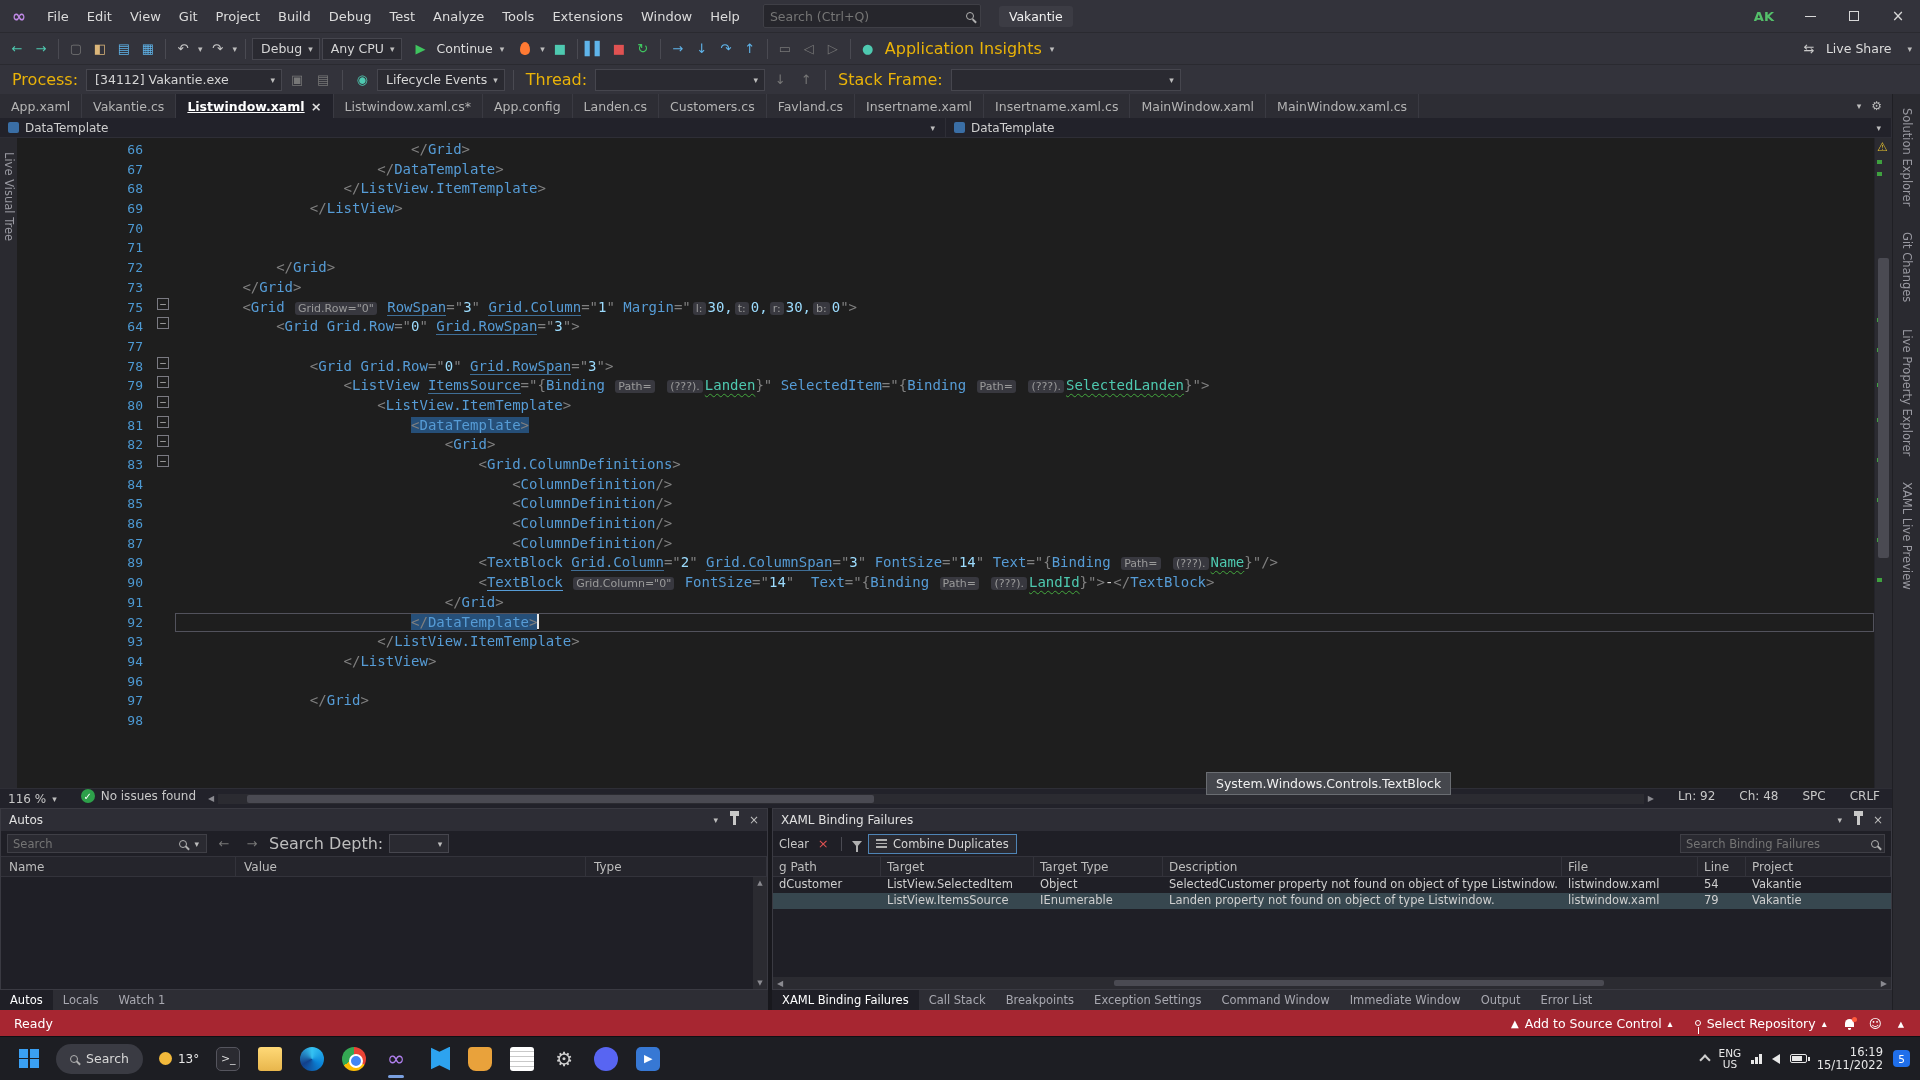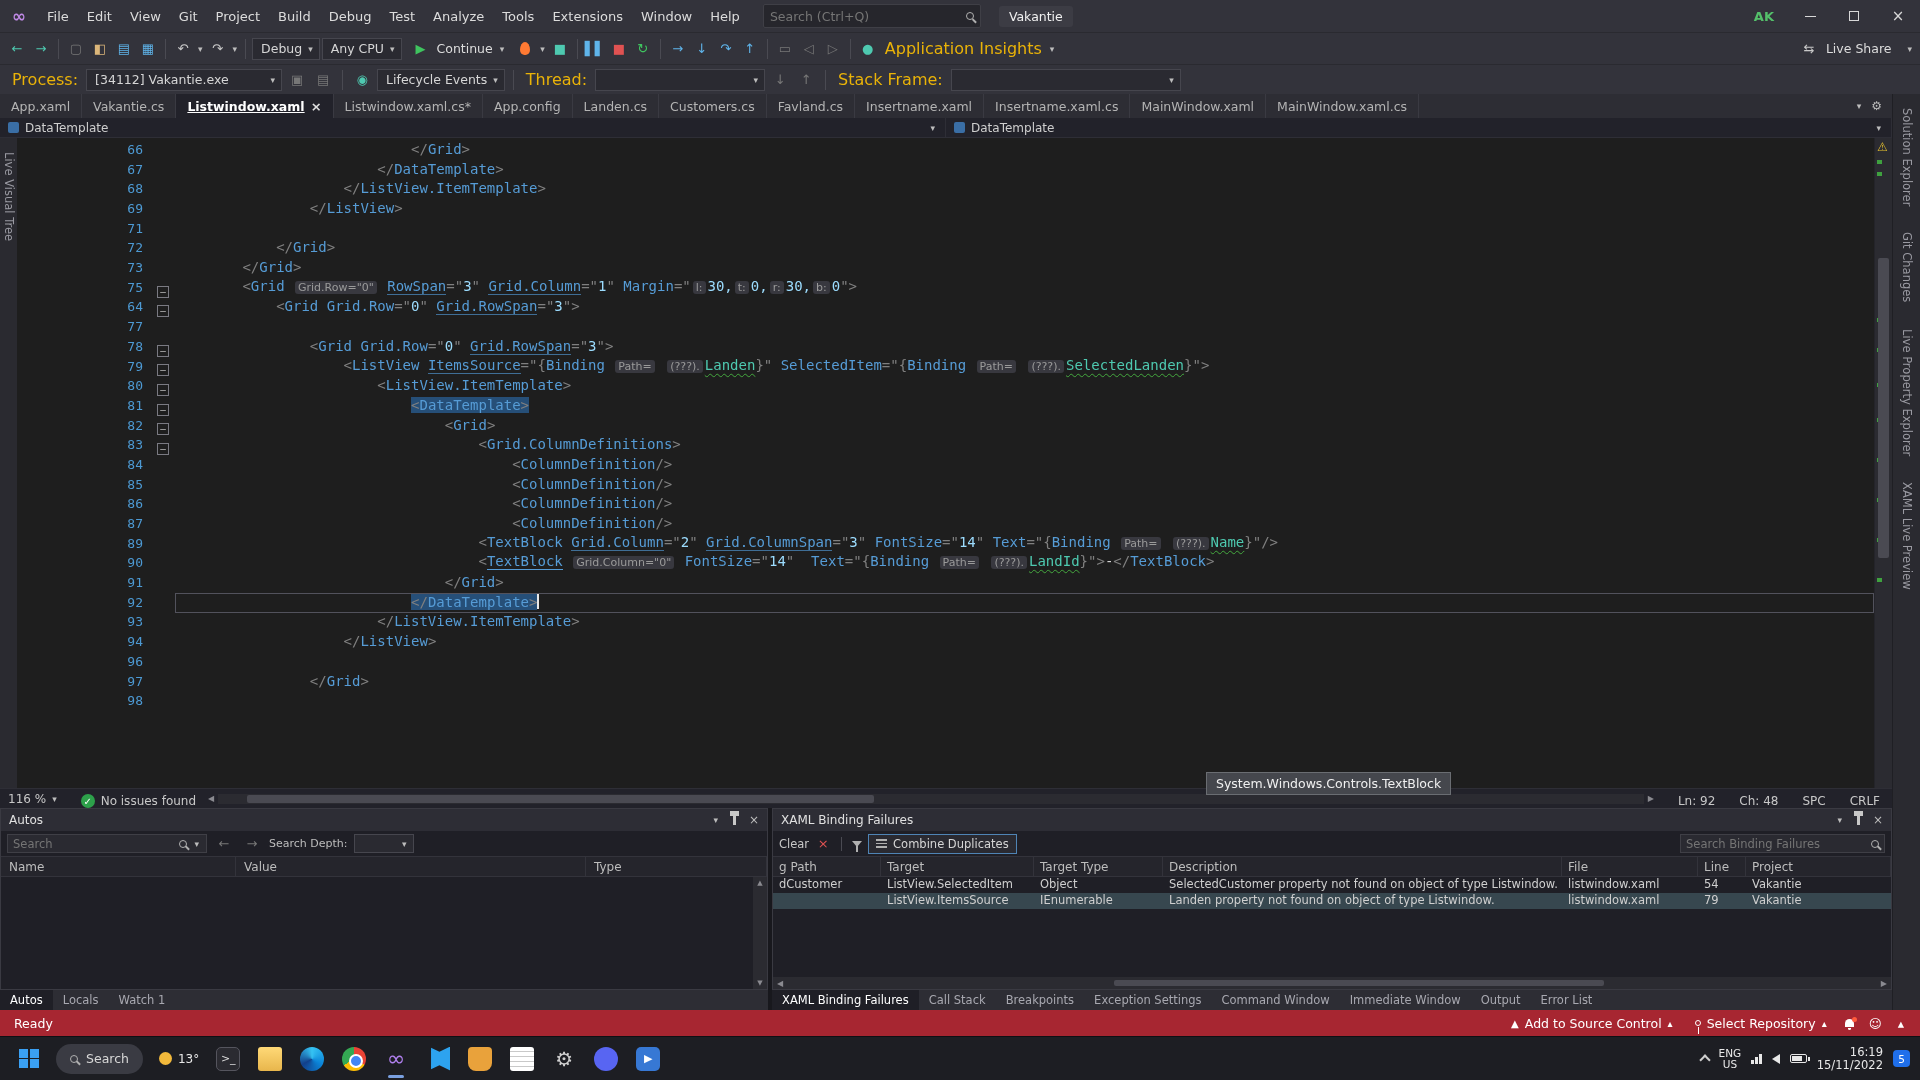--- a/index.html
+++ b/index.html
@@ -55,21 +55,21 @@
   .mainzone{flex:1;display:flex;min-height:0}
   .contentcol{width:1892px;display:flex;flex-direction:column;min-width:0}
   .rightstrip{width:28px;background:#2a2a30;border-left:1px solid #1f1f24;display:flex;flex-direction:column;align-items:center;padding-top:8px;gap:14px}
   .vtab{writing-mode:vertical-rl;font-size:11.5px;color:#9a9aa2;padding:6px 0;white-space:nowrap}
 
   
   .editorzone{height:650px;display:flex;flex:none;position:relative;background:#1e1e1e}
   .leftstrip{width:17px;background:#2a2a30;display:flex;flex-direction:column;align-items:center;padding-top:8px}
   .editorbody{flex:1;position:relative;overflow:hidden}
   .code-area{position:absolute;inset:0 18px 0 0;padding-top:2px}
-  .cl{display:flex;height:19.7px;line-height:19.7px;align-items:flex-end}
+  .cl{display:flex;height:19.7px;line-height:19.7px;align-items:flex-start}
   .bp{width:86px;background:#26262c;flex:none}
   .chg{width:6px;flex:none}
   .chg.on{background:#3fa13f}
   .num{width:42px;flex:none;text-align:right;padding-right:8px;color:#4d9ad4;font-family:"DejaVu Sans Mono","Liberation Mono",monospace;font-size:13px}
   .out{width:24px;flex:none;display:flex;align-items:center;justify-content:center}
   .obox{width:12px;height:12px;border:1px solid #7a7a82;color:#bdbdbd;font-size:9px;line-height:10px;text-align:center;background:#1e1e1e}
   .codetxt{flex:1;white-space:pre;font-family:"DejaVu Sans Mono","Liberation Mono",monospace;font-size:14px;color:#d4d4d4}
   .cl.cur .codetxt{box-shadow:inset 0 0 0 1px #52525c}
   .tk.g{color:#808080}.tk.t,.tk.tu{color:#569cd6}.tk.a,.tk.au{color:#569cd6}
   .tk.v{color:#9cdcfe}.tk.w{color:#d4d4d4}
@@ -78,21 +78,21 @@
   .tk.sel{background:#264f78}
   .tk.h{font-family:"DejaVu Sans","Liberation Sans",sans-serif;font-size:11px;background:#38383f;color:#9a9a9a;border-radius:3px;padding:0 3px;margin:0 2px}
   .ecaret{display:inline-block;width:2px;height:15px;background:#e8e8e8;vertical-align:-2px}
   .vscroll{position:absolute;top:0;right:0;bottom:0;width:18px;background:#2b2b31;border-left:1px solid #24242a}
   .vscroll .warnbadge{position:absolute;top:2px;left:2px;color:#e8c22e;font-size:12px}
   .vscroll .tick{position:absolute;left:2px;width:5px;height:4px;background:#3fa13f}
   .vscroll .thumb{position:absolute;left:3px;right:3px;top:120px;height:300px;background:#4a4a52;border-radius:2px}
   .tooltip{position:absolute;left:1206px;top:634px;background:#45474d;border:1px solid #6a6d72;color:#f0f0f0;font-size:12.5px;padding:3px 9px;z-index:40;white-space:nowrap}
 
   
-  .zoombar{height:20px;background:#22222a;display:flex;align-items:flex-end;flex:none;font-size:12px;color:#c8c8c8;border-top:1px solid #2e2e36}
+  .zoombar{height:20px;background:#22222a;display:flex;align-items:flex-start;flex:none;font-size:12px;color:#c8c8c8;border-top:1px solid #2e2e36}
   .zoomcombo{display:flex;align-items:center;gap:4px;padding:0 8px;height:100%}
   .okcheck{width:14px;height:14px;border-radius:50%;background:#2da04a;color:#fff;font-size:10px;display:flex;align-items:center;justify-content:center;margin:0 6px 0 14px}
   .hscroll{flex:1;display:flex;align-items:center;height:100%;margin:0 8px}
   .hs-arrow{font-size:8px;color:#8a8a90;padding:0 4px}
   .hs-track{flex:1;height:10px;background:#2b2b31;position:relative}
   .hs-thumb{position:absolute;left:2%;width:44%;top:1px;bottom:1px;background:#4a4a52;border-radius:2px}
   .posinfo{display:flex;gap:0;align-items:center}
   .posinfo span{padding:0 12px}
 
   
@@ -396,20 +396,27 @@
               <div class="cl">
                 <span class="bp"></span>
                 <span class="chg on"></span>
                 <span class="num">69</span>
                 <span class="out"></span>
                 <span class="codetxt"><span class="tk g">                &lt;/</span><span class="tk t">ListView</span><span class="tk g">&gt;</span></span>
               </div>
               <div class="cl">
                 <span class="bp"></span>
                 <span class="chg"></span>
+                <span class="num">70</span>
+                <span class="out"></span>
+                <span class="codetxt"></span>
+              </div>
+              <div class="cl">
+                <span class="bp"></span>
+                <span class="chg"></span>
                 <span class="num">71</span>
                 <span class="out"></span>
                 <span class="codetxt"></span>
               </div>
               <div class="cl">
                 <span class="bp"></span>
                 <span class="chg"></span>
                 <span class="num">72</span>
                 <span class="out"></span>
                 <span class="codetxt"><span class="tk g">            &lt;/</span><span class="tk t">Grid</span><span class="tk g">&gt;</span></span>
@@ -645,21 +652,21 @@
               </div>
             </div>
             <div class="ptoolbar">
               <div class="searchbox" style="width:200px">
                 <input placeholder="Search" style="">
                 <span class="mag"></span>
                 <span class="caret">▾</span>
               </div>
               <span class="ic dim">←</span>
               <span class="ic dim">→</span>
-              <span style="font-size:11px;color:#bdbdbd">Search Depth:</span>
+              <span style="font-size:16px;color:#bdbdbd">Search Depth:</span>
               <div class="combo empty" style="width:60px;height:19px">
                   <span class="caret" style="margin-left:auto">▾</span>
                 </div>
             </div>
             <div class="colhead autos-cols">
                 <span>Name</span>
                 <span>Value</span>
                 <span>Type</span>
               </div>
             <div class="pbody">

